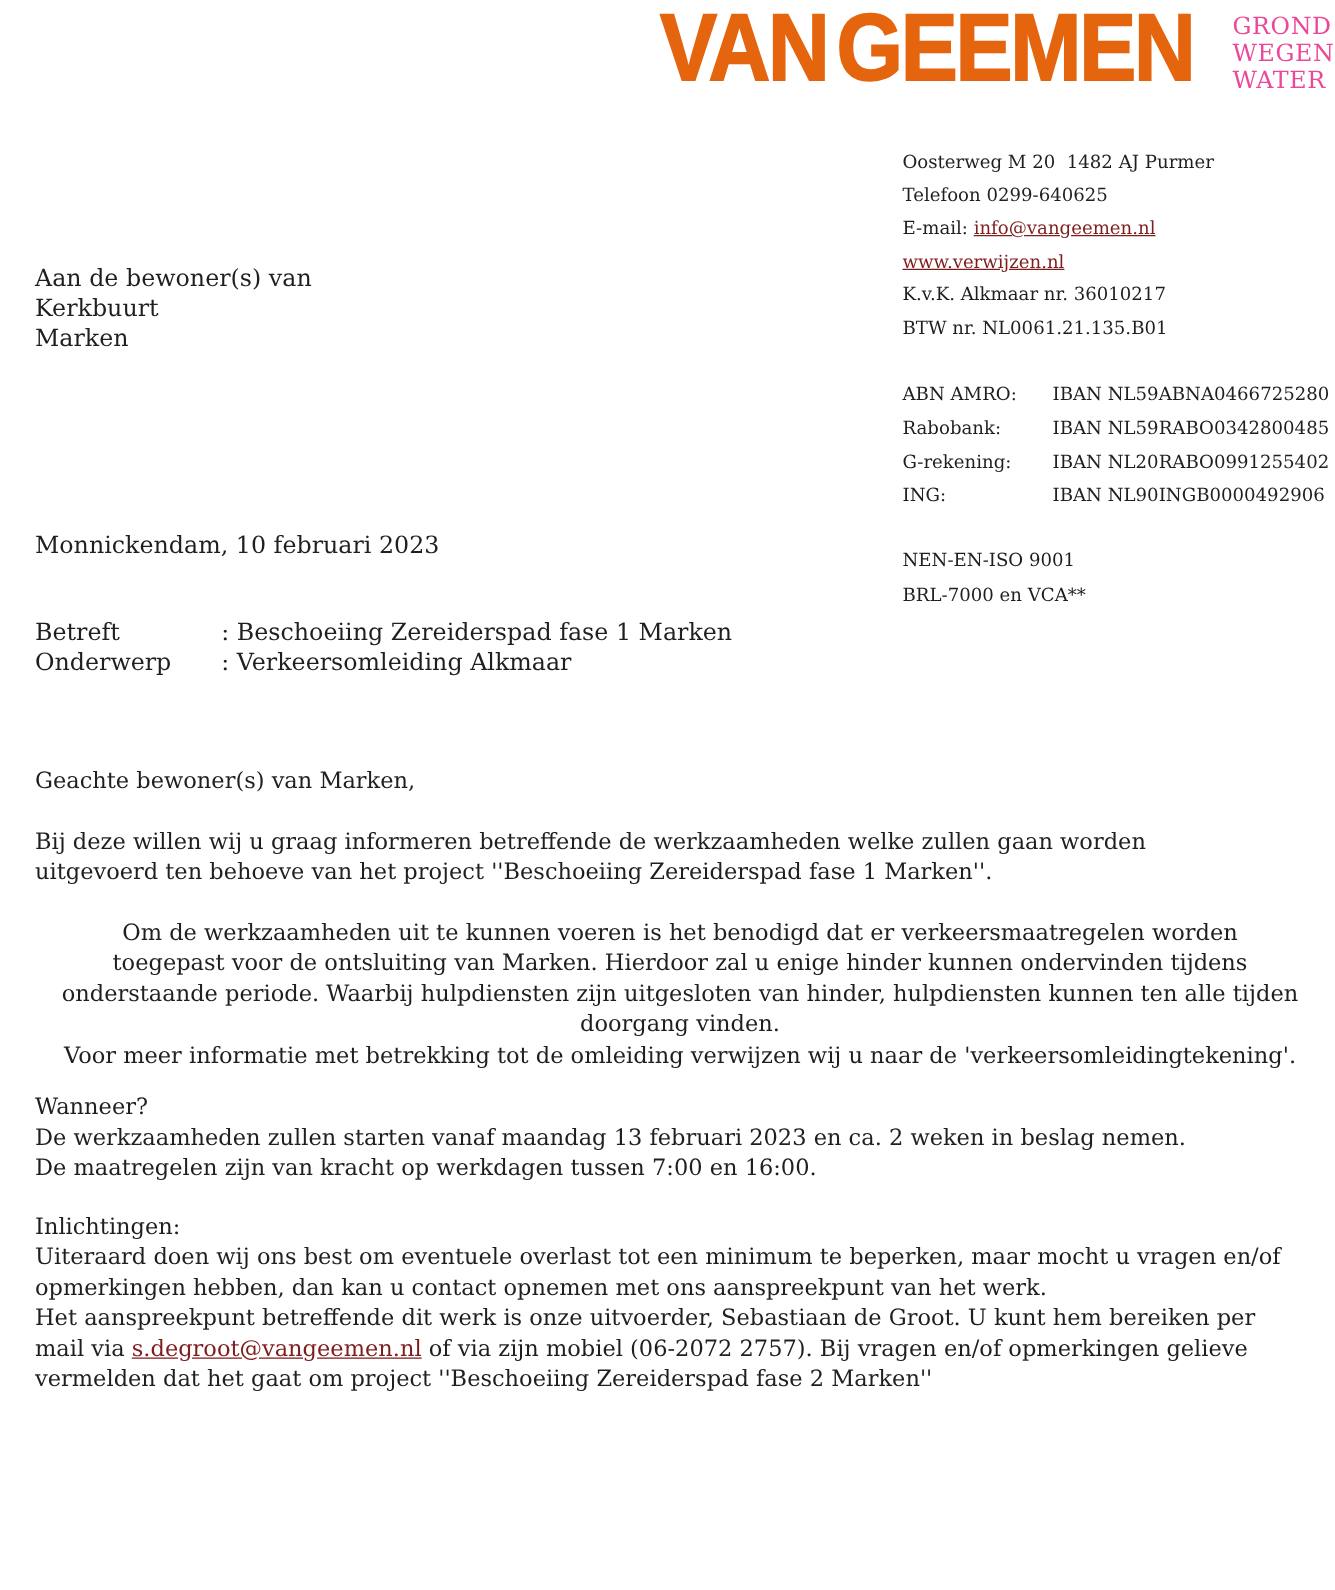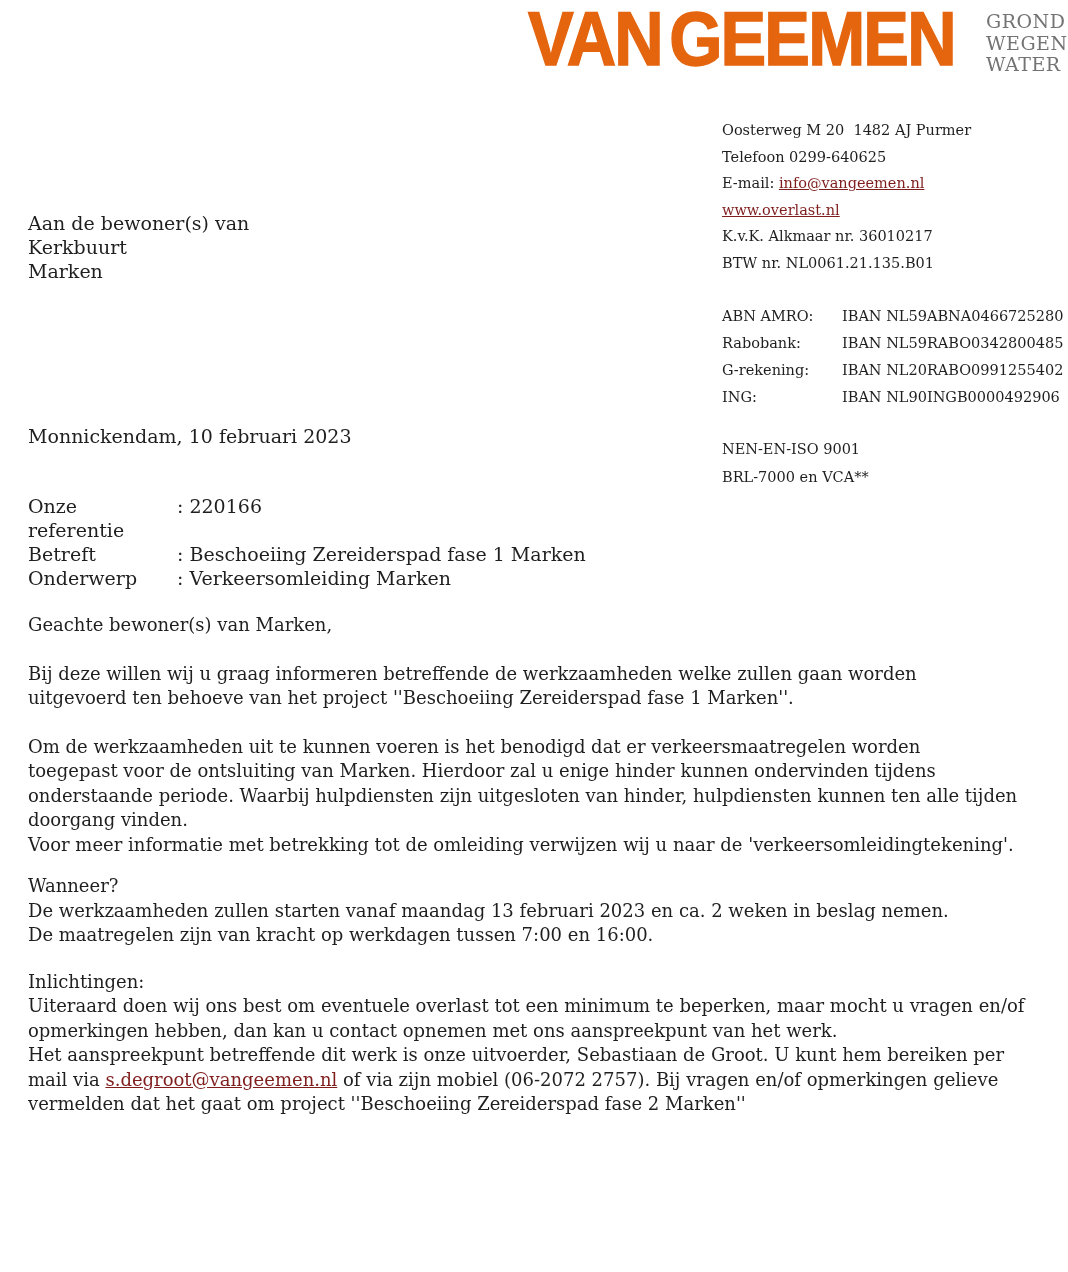--- a/index.html
+++ b/index.html
@@ -25,21 +25,21 @@
     transform: scaleX(0.9);
     transform-origin: left top;
     -webkit-text-stroke: 1.5px currentColor;
   }
   .logo .geemen { margin-left: 8px; }
   .tagline {
     left: 986px; top: 11px;
     font-size: 19px;
     line-height: 21.5px;
     letter-spacing: 0.5px;
-    color: #737373;
+    color: #ec4899;
   }
 
   
   .contact { left: 722px; top: 117px; font-size: 14.5px; }
   .contact .line { line-height: 26.5px; white-space: pre; }
   .banks { left: 722px; top: 303px; font-size: 14.5px; }
   .bank-row { display: flex; line-height: 27px; }
   .bank-row .blabel { width: 120px; }
   .certs { left: 722px; top: 436px; font-size: 14.5px; }
   .certs .line { line-height: 27.5px; }
@@ -49,21 +49,21 @@
   .dateline  { left: 28px; top: 424px; font-size: 19px; line-height: 24px; }
   .refblock  { left: 28px; top: 494px; font-size: 19px; }
   .ref-row { display: flex; line-height: 24px; }
   .ref-row .rlabel { width: 149px; flex: none; }
 
   
   .letterbody { left: 28px; top: 613px; width: 1032px; font-size: 18px; line-height: 24.5px; }
   .para { white-space: pre; }
   .salutation { margin-bottom: 24px; }
   .para1 { margin-bottom: 24px; }
-  .para2 { margin-bottom: 17px; }
+  .para2 { margin-bottom: 17px; text-align: center; }
   .when  { margin-bottom: 22px; margin-top: 13px; }
   .info  { margin-bottom: 32px; }
   .closing { margin-bottom: 30px; }
 
   a.link, .link {
     color: #7f1d1d;
     text-decoration: underline;
     cursor: pointer;
   }
 </style>
@@ -76,21 +76,21 @@
 <div class="abs tagline">
   <div>GROND</div>
   <div>WEGEN</div>
   <div>WATER</div>
 </div>
 
 <div class="abs contact">
   <div class="line">Oosterweg M 20  1482 AJ Purmer</div>
   <div class="line">Telefoon 0299-640625</div>
   <div class="line"><span>E-mail: </span><a class="link">info@vangeemen.nl</a></div>
-  <div class="line"><a class="link">www.overlast.nl</a></div>
+  <div class="line"><a class="link">www.verwijzen.nl</a></div>
   <div class="line">K.v.K. Alkmaar nr. 36010217</div>
   <div class="line">BTW nr. NL0061.21.135.B01</div>
 </div>
 
 <div class="abs banks">
   <div class="bank-row">
     <span class="blabel">ABN AMRO:</span>
     <span class="biban">IBAN NL59ABNA0466725280</span>
   </div>
   <div class="bank-row">
@@ -113,30 +113,26 @@
 </div>
 
 <div class="abs recipient">Aan de bewoner(s) van
 Kerkbuurt
 Marken</div>
 
 <div class="abs dateline">Monnickendam, 10 februari 2023</div>
 
 <div class="abs refblock">
   <div class="ref-row">
-    <span class="rlabel">Onze referentie</span>
-    <span class="rvalue">: 220166</span>
-  </div>
-  <div class="ref-row">
     <span class="rlabel">Betreft</span>
     <span class="rvalue">: Beschoeiing Zereiderspad fase 1 Marken</span>
   </div>
   <div class="ref-row">
     <span class="rlabel">Onderwerp</span>
-    <span class="rvalue">: Verkeersomleiding Marken</span>
+    <span class="rvalue">: Verkeersomleiding Alkmaar</span>
   </div>
 </div>
 
 <div class="abs letterbody">
   <div class="para salutation">Geachte bewoner(s) van Marken,</div>
   <div class="para para1">Bij deze willen wij u graag informeren betreffende de werkzaamheden welke zullen gaan worden
 uitgevoerd ten behoeve van het project ''Beschoeiing Zereiderspad fase 1 Marken''.</div>
   <div class="para para2">Om de werkzaamheden uit te kunnen voeren is het benodigd dat er verkeersmaatregelen worden
 toegepast voor de ontsluiting van Marken. Hierdoor zal u enige hinder kunnen ondervinden tijdens
 onderstaande periode. Waarbij hulpdiensten zijn uitgesloten van hinder, hulpdiensten kunnen ten alle tijden

